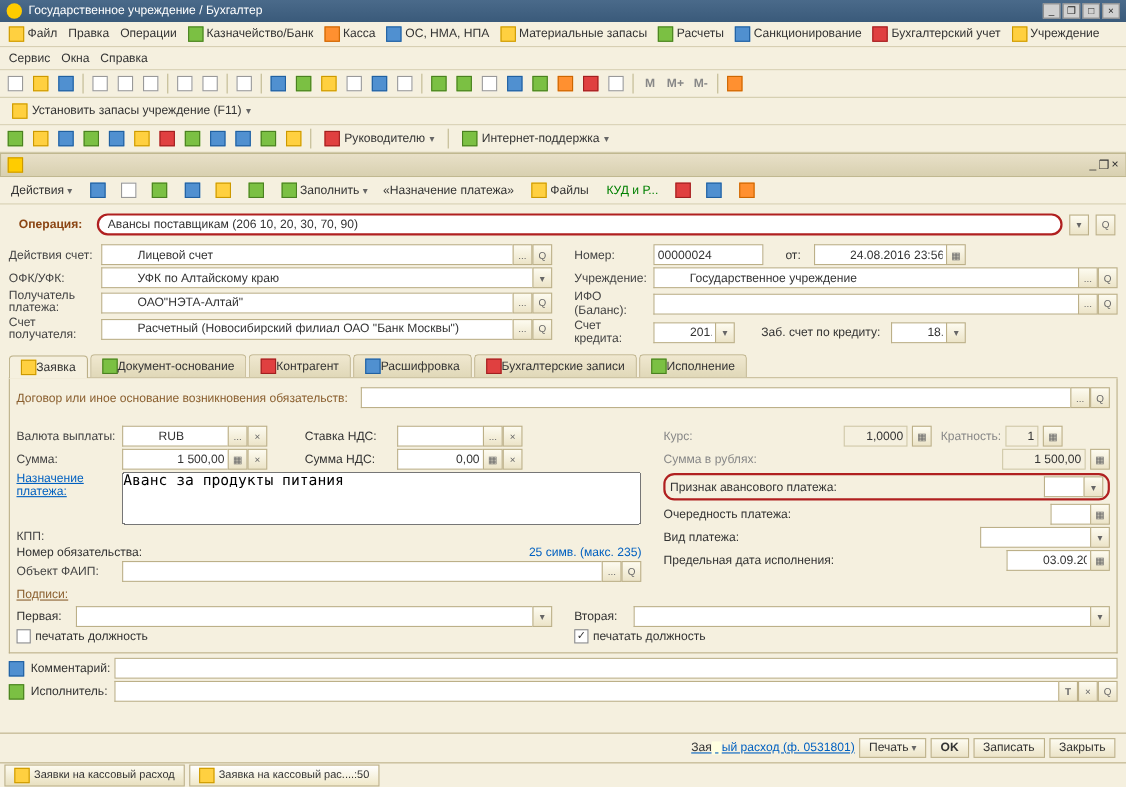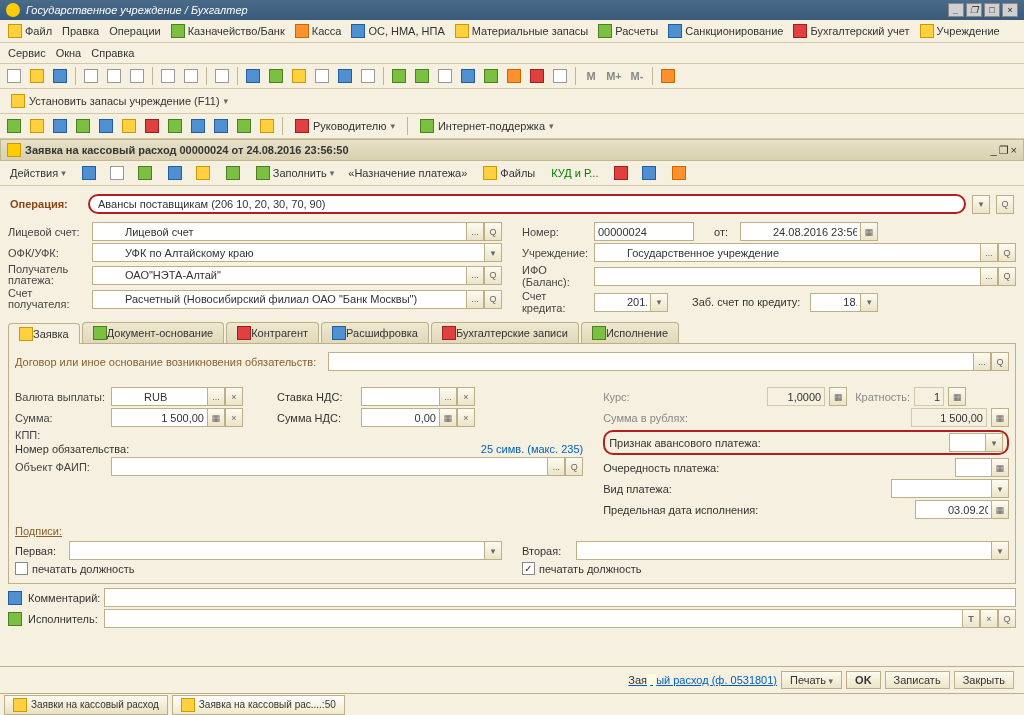--- a/index.html
+++ b/index.html
@@ -12,21 +12,20 @@
   overflow: hidden;
   color: #333;
 }
 .titlebar {
   background: linear-gradient(#4a6a8a, #3a5a7a);
   color: #fff;
   padding: 3px 6px;
   display: flex;
   align-items: center;
   height: 20px;
-  font-style: italic;
 }
 .titlebar .logo {
   width: 14px; height: 14px;
   background: #ffcc00;
   border-radius: 50%;
   margin-right: 6px;
   display: inline-block;
 }
 .titlebar .buttons { margin-left: auto; display: flex; gap: 2px; }
 .titlebar .wbtn {
@@ -108,20 +107,21 @@
 }
 .form-area { padding: 4px 8px; background: #f5f0df; }
 .op-row {
   display: flex;
   align-items: center;
   gap: 6px;
   margin: 2px 0;
 }
 .op-row.highlighted {
   padding: 2px;
+  text-align: center;
 }
 .op-label { color: #8b4513; font-weight: bold; width: 72px; }
 .op-field {
   flex: 1;
   border: 2px solid #b02020;
   border-radius: 10px;
   padding: 1px 8px;
   background: #fff;
   height: 20px;
   display: flex;
@@ -463,21 +463,20 @@
   </div>
   <div class="sep"></div>
   <div class="tbtn-text dd-arrow">
     <span class="ico green"></span>
     <span>Интернет-поддержка</span>
   </div>
 </div>
 
 <div class="doc-titlebar">
   <span class="dico"></span>
-  <b>Заявка на кассовый расход 00000024 от 24.08.2016 23:56:50</b>
   <div class="dbtns">
     <div class="wbtn">_</div>
     <div class="wbtn">❐</div>
     <div class="wbtn">×</div>
   </div>
 </div>
 
 <div class="doc-toolbar">
   <div class="btn dd-arrow">
       <span>Действия</span>
@@ -540,21 +539,21 @@
     <div class="op-field">
       <span>Авансы поставщикам   (206 10, 20, 30, 70, 90)</span>
     </div>
     <div class="fld-btn">▾</div>
     <div class="fld-btn">Q</div>
   </div>
 
   <div class="two-col" style="margin-top:4px">
     <div>
       <div class="form-row">
-        <span class="form-label">Лицевой счет:</span>
+        <span class="form-label">Действия счет:</span>
         <div class="fld-group" style="flex:1">
           <input class="fld" style="flex: 1 1 0%;" value="Лицевой счет">
           <div class="fld-btn">...</div>
           <div class="fld-btn">Q</div>
         </div>
       </div>
       <div class="form-row">
         <span class="form-label">ОФК/УФК:</span>
         <div class="fld-group" style="flex:1">
           <input class="fld" style="flex: 1 1 0%;" value="УФК по Алтайскому краю">
@@ -680,20 +679,26 @@
             <div class="fld-btn">▦</div>
             <div class="fld-btn">×</div>
           </div>
           <span style="width:80px;margin-left:30px">Сумма НДС:</span>
           <div class="fld-group">
             <input class="fld" style="width: 78px; text-align: right;" value="0,00">
             <div class="fld-btn">▦</div>
             <div class="fld-btn">×</div>
           </div>
         </div>
+        <div class="form-row" style="align-items:flex-start">
+          <span class="form-label w90 link-label">Назначение платежа:</span>
+          <div style="flex:1">
+            <textarea class="fld" style="">Аванс за продукты питания</textarea>
+          </div>
+        </div>
         <div class="form-row">
           <span class="form-label w90">КПП:</span>
         </div>
         <div class="form-row">
           <span style="width:120px">Номер обязательства:</span>
           <div style="flex:1"></div>
           <span class="blue-text">25 симв. (макс. 235)</span>
         </div>
         <div class="form-row">
           <span class="form-label w90">Объект ФАИП:</span>

